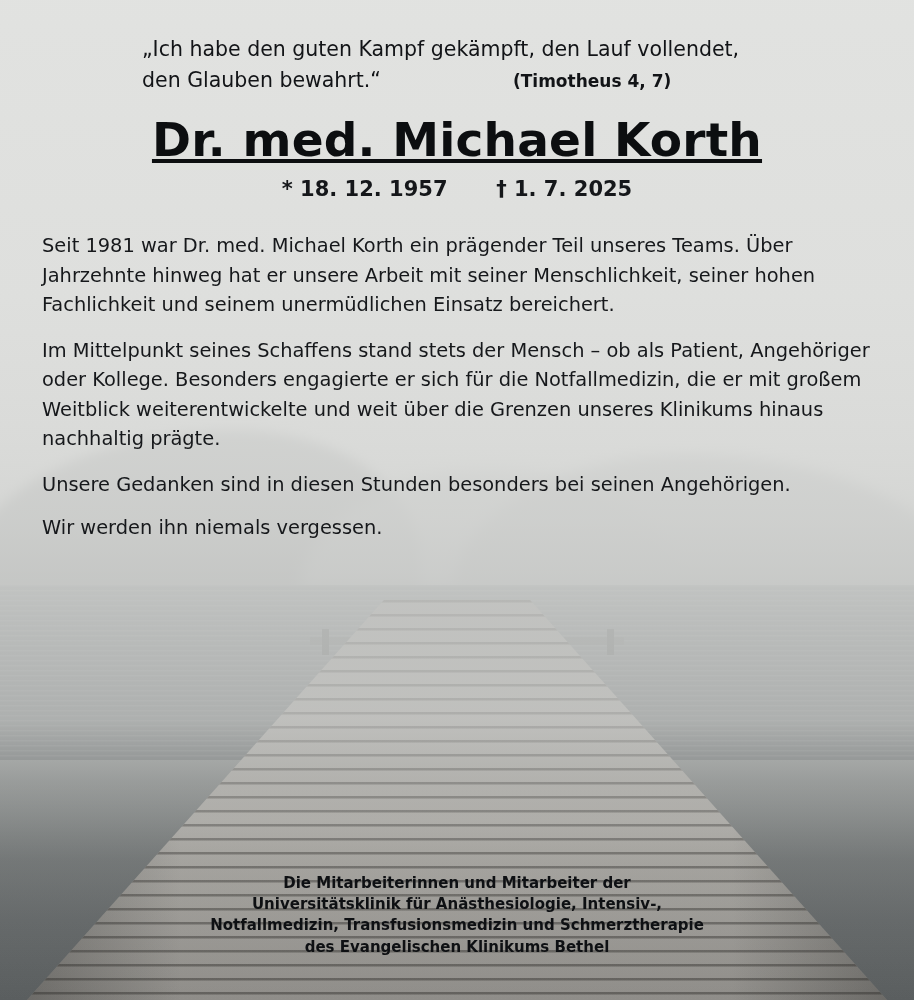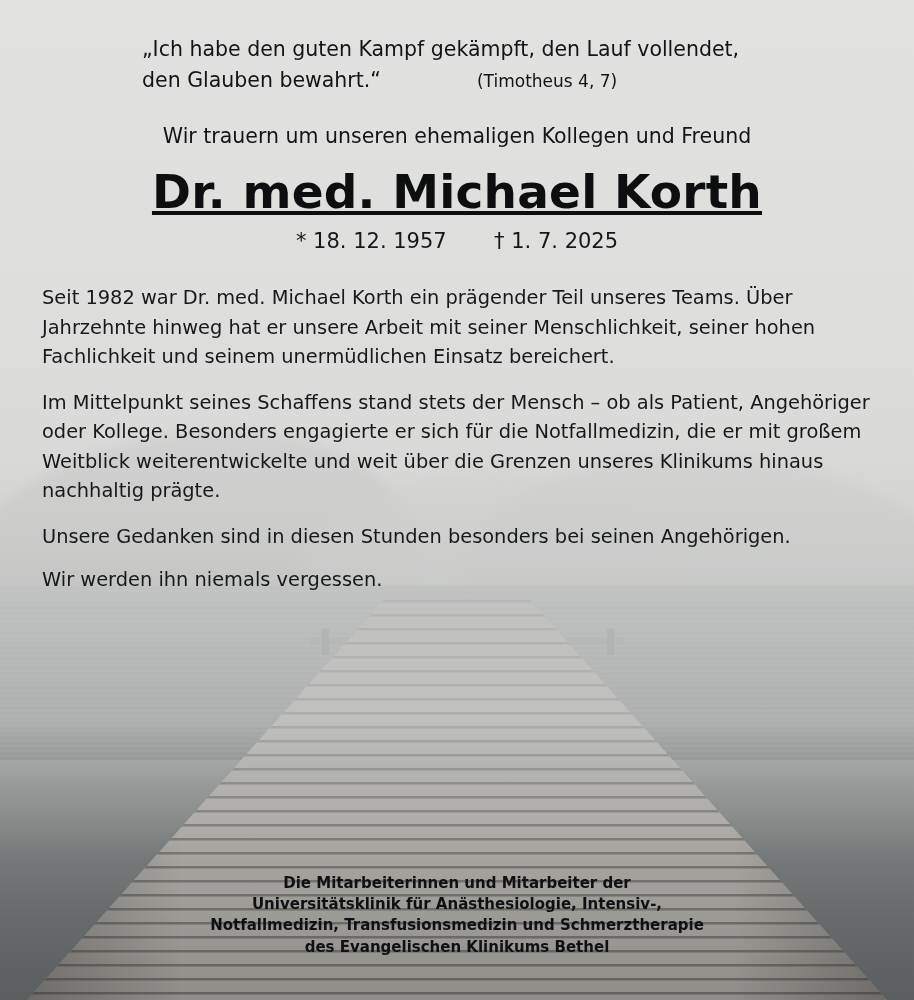--- a/index.html
+++ b/index.html
@@ -182,22 +182,23 @@
     color: #121417;
   }
   .quote-line2 {
     display: flex;
     justify-content: flex-start;
     align-items: baseline;
     gap: 12px;
   }
   .quote-source {
     font-size: 17px;
-    margin-left: 84px;
+    margin-left: 120px;
     white-space: nowrap;
+    font-weight: bold;
   }
 
   .intro {
     margin-top: 28px;
     text-align: center;
     font-size: 20.5px;
     color: #121417;
   }
 
   .name {
@@ -207,21 +208,21 @@
     font-weight: 700;
     letter-spacing: .2px;
     color: #0c0e10;
     text-decoration: underline;
   }
 
   .dates {
     margin-top: 10px;
     text-align: center;
     font-size: 21px;
-    font-weight: 400;
+    font-weight: 700;
     color: #15171a;
   }
   .dates .sep { display: inline-block; width: 34px; }
 
   .body-block {
     margin-top: 30px;
     font-size: 19.4px;
     line-height: 1.52;
     text-align: left;
     color: #16181b;
@@ -268,32 +269,31 @@
   <div class="content">
 
     <div class="quote">
       <div>„Ich habe den guten Kampf gekämpft, den Lauf vollendet,</div>
       <div class="quote-line2">
         <span>den Glauben bewahrt.“</span>
         <span class="quote-source">(Timotheus 4, 7)</span>
       </div>
     </div>
 
-    <div class="intro">Wir trauern um unseren ehemaligen Kollegen und Freund</div>
 
     <div class="name">Dr. med. Michael Korth</div>
 
     <div class="dates">
       <span>* 18. 12. 1957</span>
       <span class="sep"></span>
       <span>† 1. 7. 2025</span>
     </div>
 
     <div class="body-block">
-      <p>Seit 1982 war Dr. med. Michael Korth ein prägender Teil unseres Teams. Über Jahrzehnte hinweg hat er unsere Arbeit mit seiner Menschlichkeit, seiner hohen Fachlichkeit und seinem unermüdlichen Einsatz bereichert.</p>
+      <p>Seit 1981 war Dr. med. Michael Korth ein prägender Teil unseres Teams. Über Jahrzehnte hinweg hat er unsere Arbeit mit seiner Menschlichkeit, seiner hohen Fachlichkeit und seinem unermüdlichen Einsatz bereichert.</p>
       <p>Im Mittelpunkt seines Schaffens stand stets der Mensch – ob als Patient, Angehöriger oder Kollege. Besonders engagierte er sich für die Notfallmedizin, die er mit großem Weitblick weiterentwickelte und weit über die Grenzen unseres Klinikums hinaus nachhaltig prägte.</p>
       <p class="tight">Unsere Gedanken sind in diesen Stunden besonders bei seinen Angehörigen.</p>
       <p class="tight">Wir werden ihn niemals vergessen.</p>
     </div>
 
   </div>
 
   <div class="signature">
     <div>Die Mitarbeiterinnen und Mitarbeiter der</div>
     <div>Universitätsklinik für Anästhesiologie, Intensiv-,</div>

